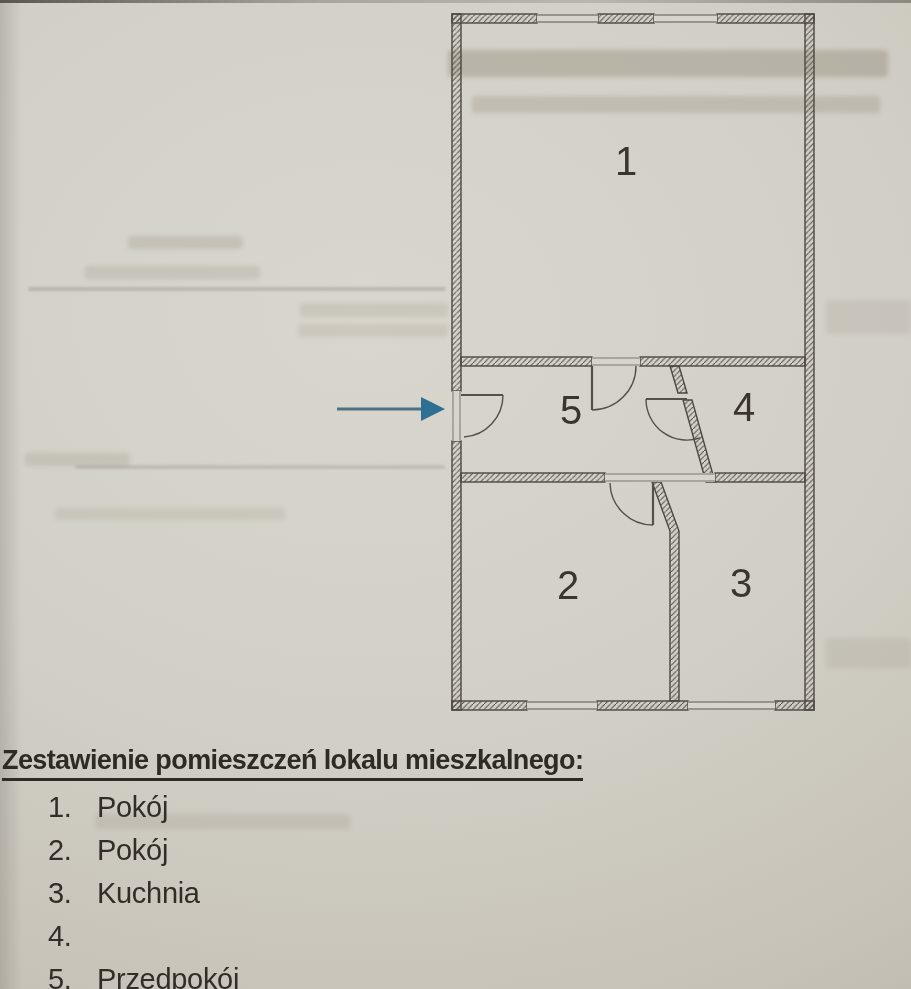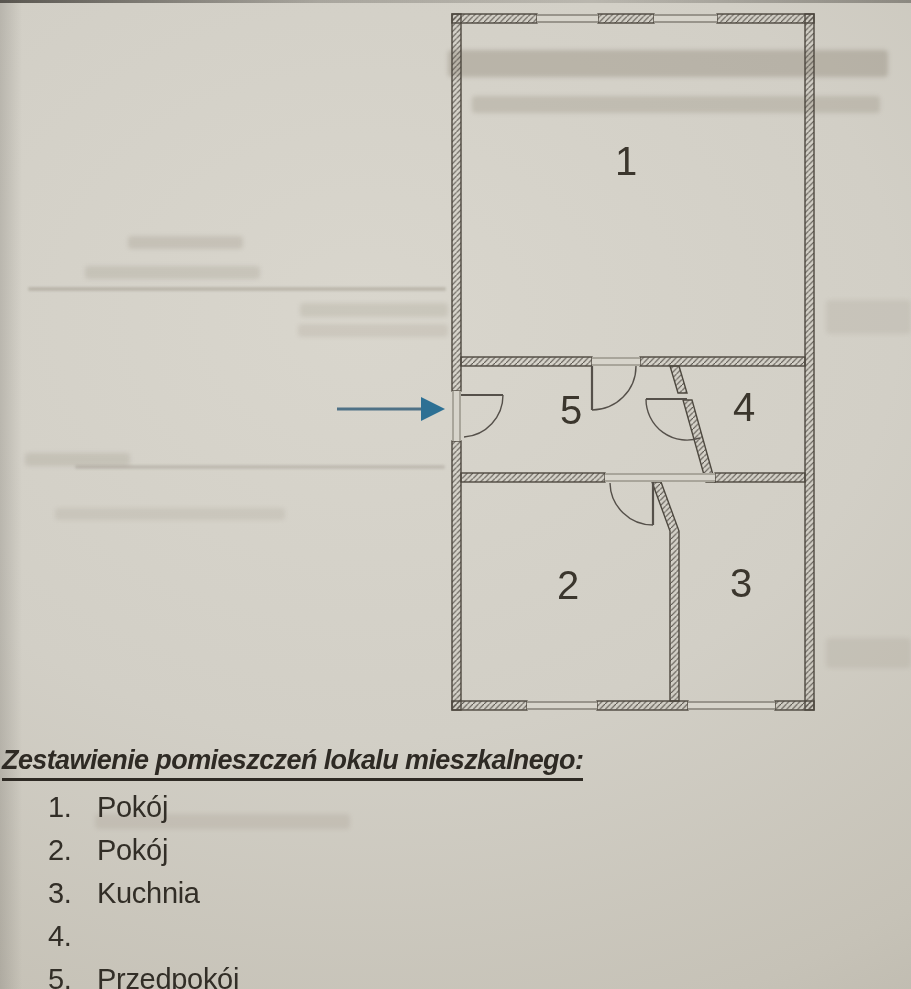--- a/index.html
+++ b/index.html
@@ -23,21 +23,20 @@
   .smudge.line{filter:blur(1px);}
   .plan-svg{position:absolute;left:0;top:0;z-index:2;}
   .legend{position:absolute;left:0;top:0;z-index:3;width:100%;}
   .legend-heading{
     position:absolute;left:2px;top:745px;
     font-size:27px;font-weight:bold;letter-spacing:-0.6px;
     color:#2e2a24;
     border-bottom:3px solid #2e2a24;
     padding-bottom:2px;
     white-space:nowrap;
-    font-style:italic;
   }
   .legend-list{position:absolute;left:0;top:786px;}
   .legend-item{
     display:flex;align-items:center;height:43px;
     font-size:29px;color:#322e27;letter-spacing:-0.3px;
   }
   .legend-item .num{margin-left:48px;width:49px;}
   .legend-item .label{white-space:nowrap;}
 </style>
 </head>

